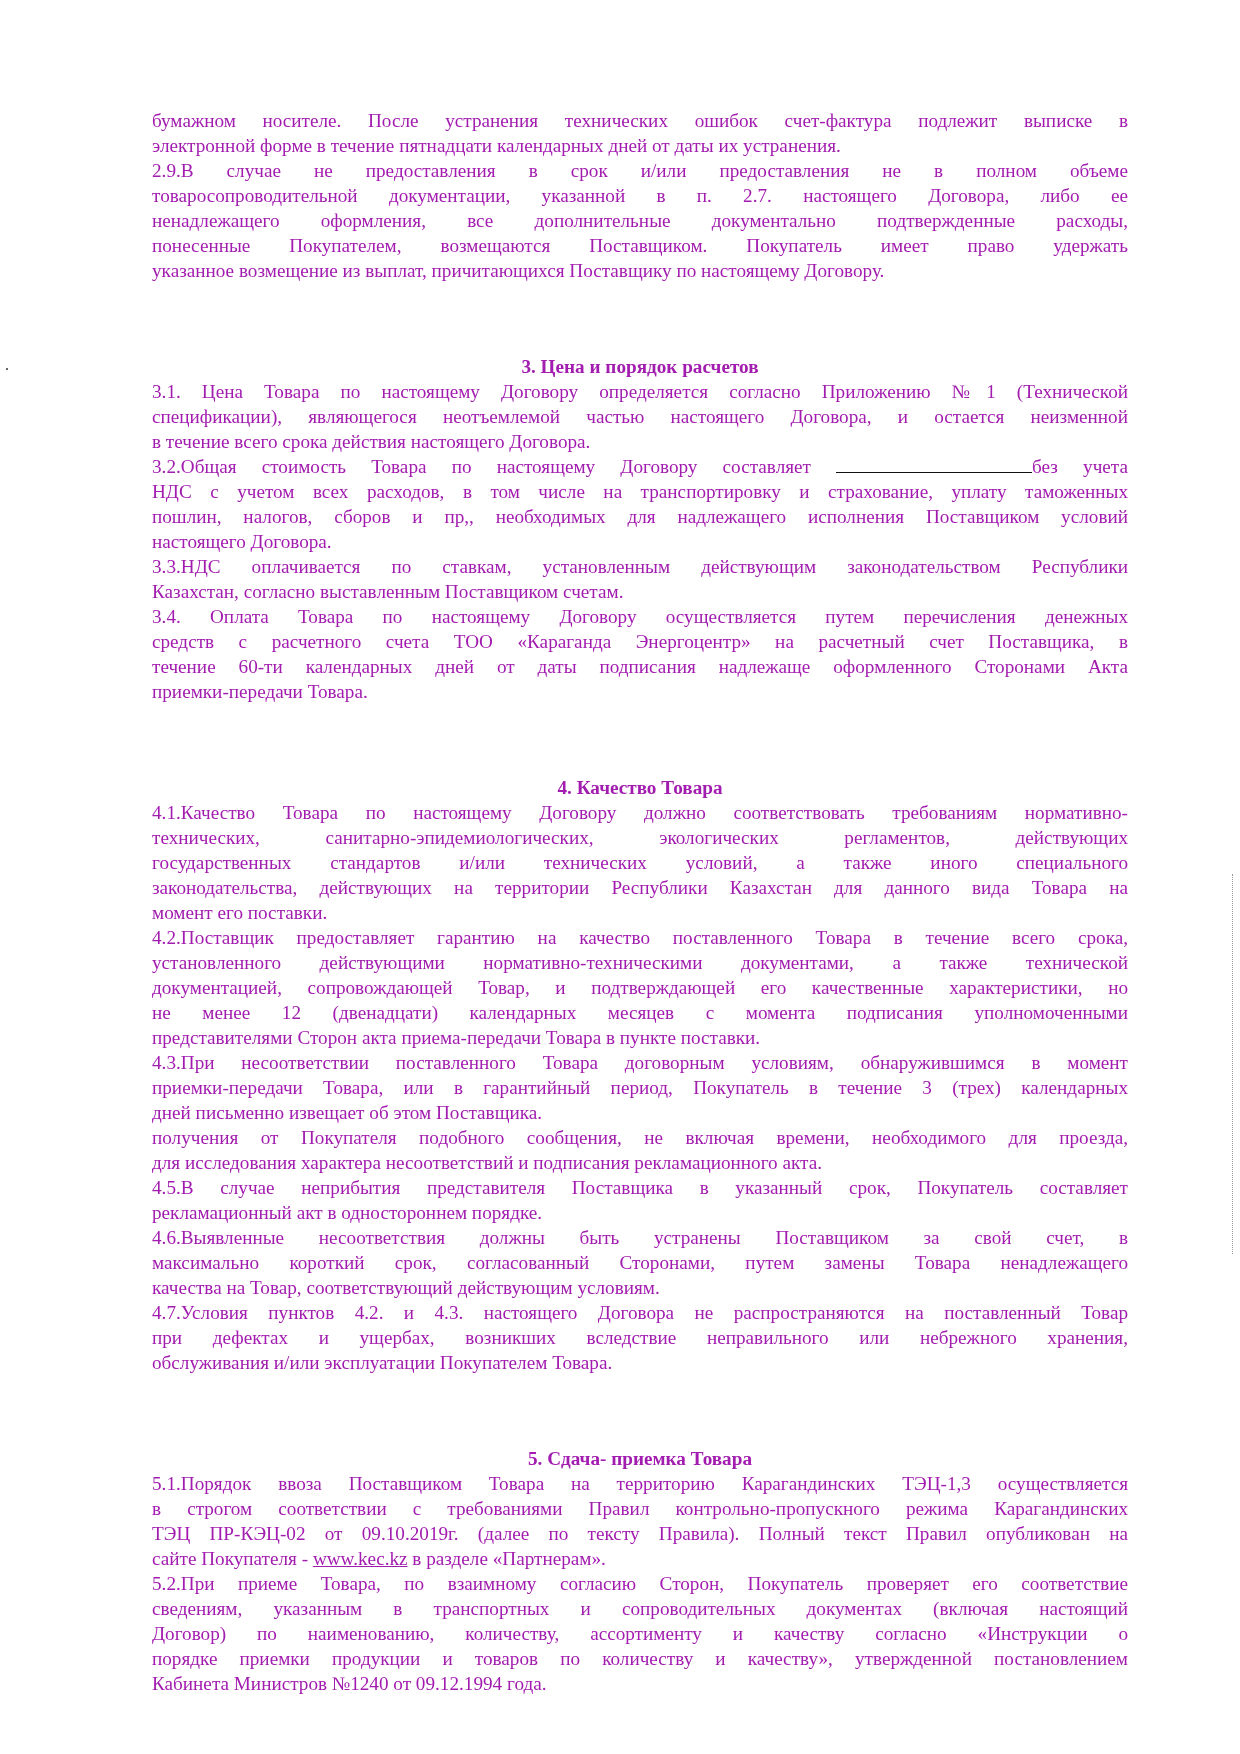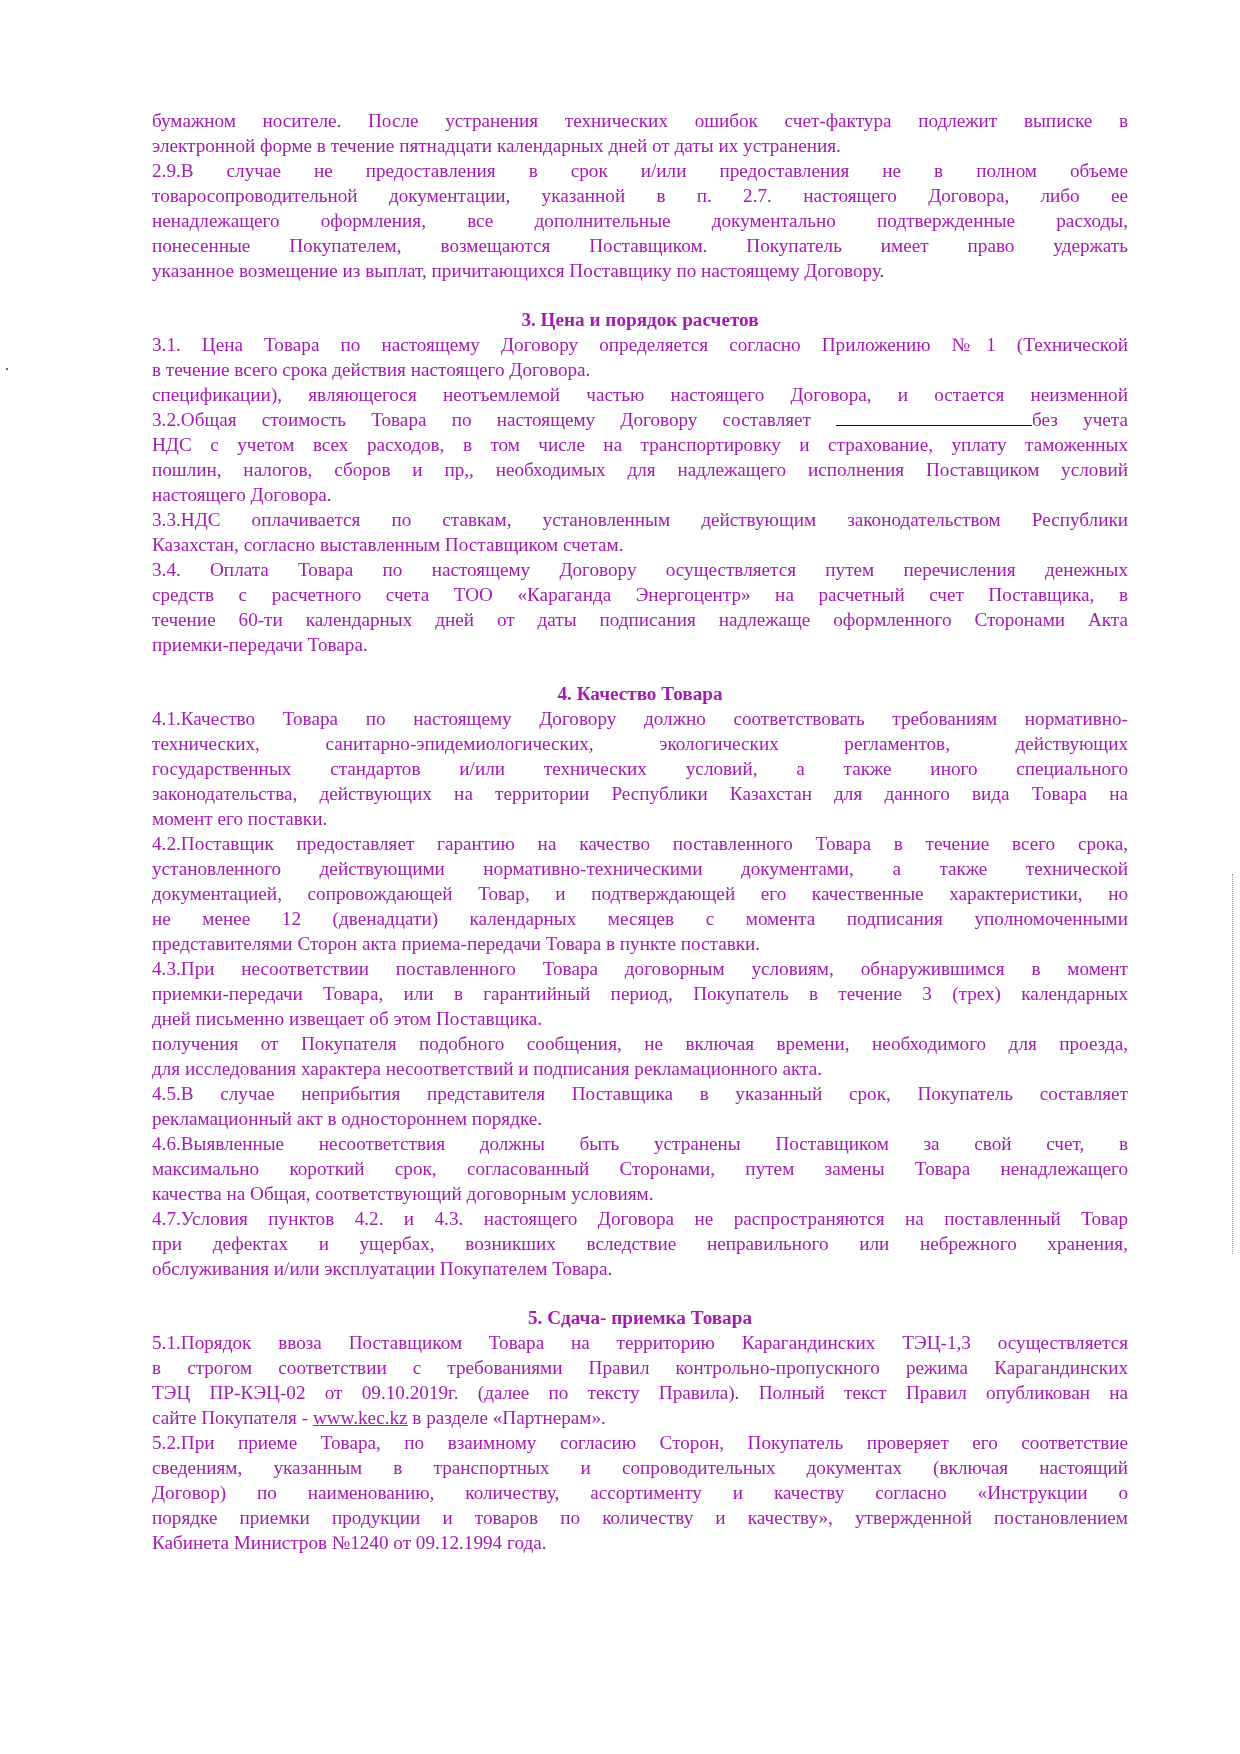--- a/index.html
+++ b/index.html
@@ -14,20 +14,21 @@
     font-size: 19.2px; line-height: 25px;
   }
   .line {
     display: block; height: 25px; white-space: nowrap;
     text-align: justify; text-align-last: justify;
   }
   .line.last { text-align-last: left; }
   .heading {
     display: block; height: 25px; text-align: center; font-weight: bold;
     text-align-last: center;
+    margin-top: 47px;
   }
   .gap { display: block; height: 24px; }
   .link { text-decoration: underline; margin-top: 44px; }
   .blank { display: inline-block; width: 196px; border-bottom: 1.5px solid #111; height: 16px; vertical-align: baseline; }
   .scan-edge {
     position: absolute; left: 1232px; top: 870px; width: 0; height: 380px;
     border-left: 1px dotted #9a9a9a;
   }
   .scan-dot {
     position: absolute; left: 6px; top: 364px; width: 2px; height: 2px; background: #666;
@@ -53,22 +54,22 @@
       <span class="line">ненадлежащего оформления, все дополнительные документально подтвержденные расходы,</span>
       <span class="line">понесенные Покупателем, возмещаются Поставщиком. Покупатель имеет право удержать</span>
       <span class="line last">указанное возмещение из выплат, причитающихся Поставщику по настоящему Договору.</span>
     </div>
 
     <span class="gap"></span>
     <span class="heading">3. Цена и порядок расчетов</span>
 
     <div>
       <span class="line">3.1. Цена Товара по настоящему Договору определяется согласно Приложению №1 (Технической</span>
+      <span class="line">спецификации), являющегося неотъемлемой частью настоящего Договора, и остается неизменной</span>
       <span class="line last">в течение всего срока действия настоящего Договора.</span>
-      <span class="line">спецификации), являющегося неотъемлемой частью настоящего Договора, и остается неизменной</span>
     </div>
 
     <div>
       <span class="line"><span>3.2.Общая стоимость Товара по настоящему Договору составляет</span> <span class="blank"></span><span>без учета</span></span>
       <span class="line">НДС с учетом всех расходов, в том числе на транспортировку и страхование, уплату таможенных</span>
       <span class="line">пошлин, налогов, сборов и пр,, необходимых для надлежащего исполнения Поставщиком условий</span>
       <span class="line last">настоящего Договора.</span>
     </div>
 
     <div>
@@ -114,21 +115,21 @@
     </div>
 
     <div>
       <span class="line">4.5.В случае неприбытия представителя Поставщика в указанный срок, Покупатель составляет</span>
       <span class="line last">рекламационный акт в одностороннем порядке.</span>
     </div>
 
     <div>
       <span class="line">4.6.Выявленные несоответствия должны быть устранены Поставщиком за свой счет, в</span>
       <span class="line">максимально короткий срок, согласованный Сторонами, путем замены Товара ненадлежащего</span>
-      <span class="line last">качества на Общая, соответствующий договорным условиям.</span>
+      <span class="line last">качества на Товар, соответствующий действующим условиям.</span>
     </div>
 
     <div>
       <span class="line">4.7.Условия пунктов 4.2. и 4.3. настоящего Договора не распространяются на поставленный Товар</span>
       <span class="line">при дефектах и ущербах, возникших вследствие неправильного или небрежного хранения,</span>
       <span class="line last">обслуживания и/или эксплуатации Покупателем Товара.</span>
     </div>
 
     <span class="gap"></span>
     <span class="heading">5. Сдача- приемка Товара</span>

